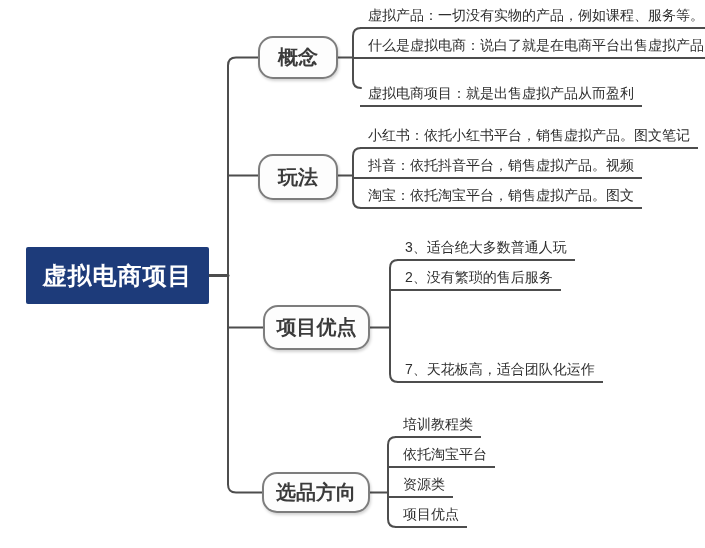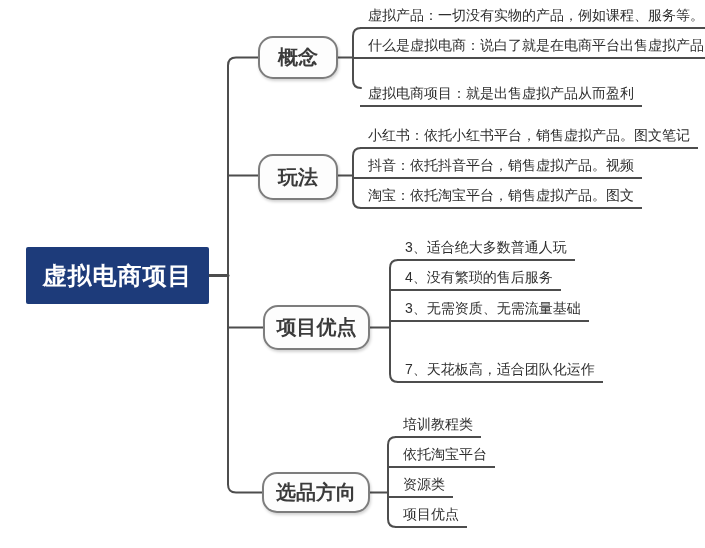--- a/index.html
+++ b/index.html
@@ -70,22 +70,21 @@
 
   <div class="leaf edge" style="left:360px;top:7px">虚拟产品：一切没有实物的产品，例如课程、服务等。</div>
   <div class="leaf" style="left:353px;top:37px">什么是虚拟电商：说白了就是在电商平台出售虚拟产品</div>
   <div class="leaf edge" style="left:360px;top:85px">虚拟电商项目：就是出售虚拟产品从而盈利</div>
 
   <div class="leaf edge" style="left:360px;top:127px">小红书：依托小红书平台，销售虚拟产品。图文笔记</div>
   <div class="leaf" style="left:353px;top:157px">抖音：依托抖音平台，销售虚拟产品。视频</div>
   <div class="leaf edge" style="left:360px;top:187px">淘宝：依托淘宝平台，销售虚拟产品。图文</div>
 
   <div class="leaf edge" style="left:397px;top:239px">3、适合绝大多数普通人玩</div>
-  <div class="leaf" style="left:390px;top:269px">4、没有繁琐的售后服务</div>
-  <div class="leaf" style="left:390px;top:300px">3、无需资质、无需流量基础</div>
+  <div class="leaf" style="left:390px;top:269px">2、没有繁琐的售后服务</div>
   <div class="leaf edge" style="left:397px;top:361px">7、天花板高，适合团队化运作</div>
 
   <div class="leaf edge" style="left:395px;top:416px">培训教程类</div>
   <div class="leaf" style="left:388px;top:446px">依托淘宝平台</div>
   <div class="leaf" style="left:388px;top:476px">资源类</div>
   <div class="leaf edge" style="left:395px;top:506px">项目优点</div>
 
 </div>
 
 </body></html>

